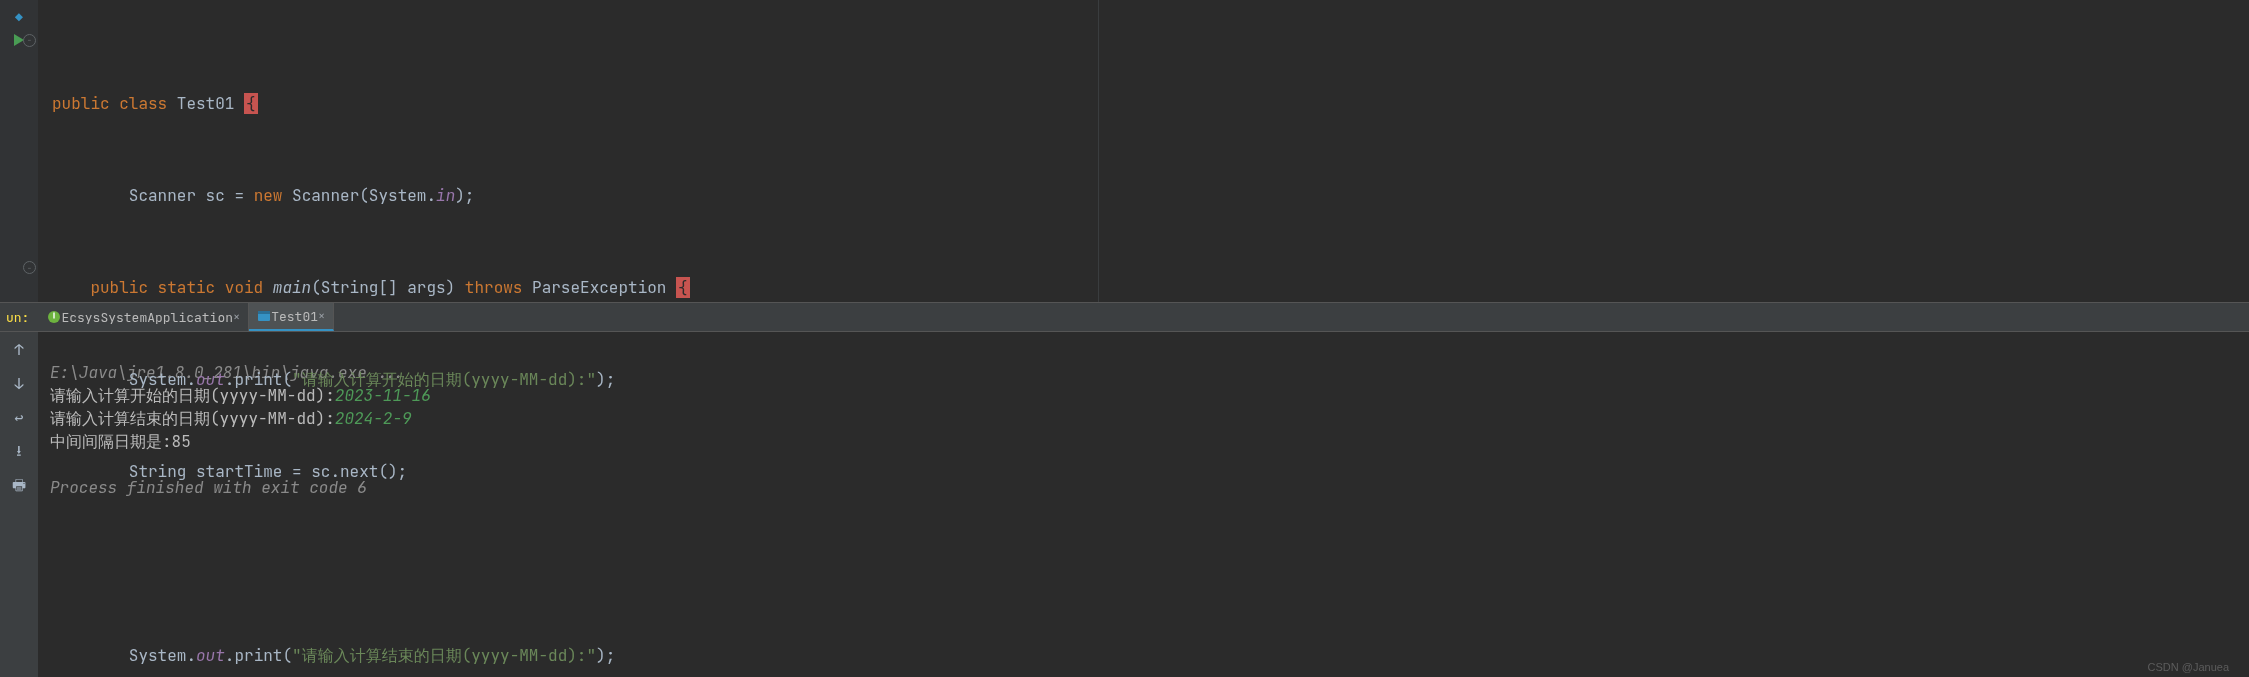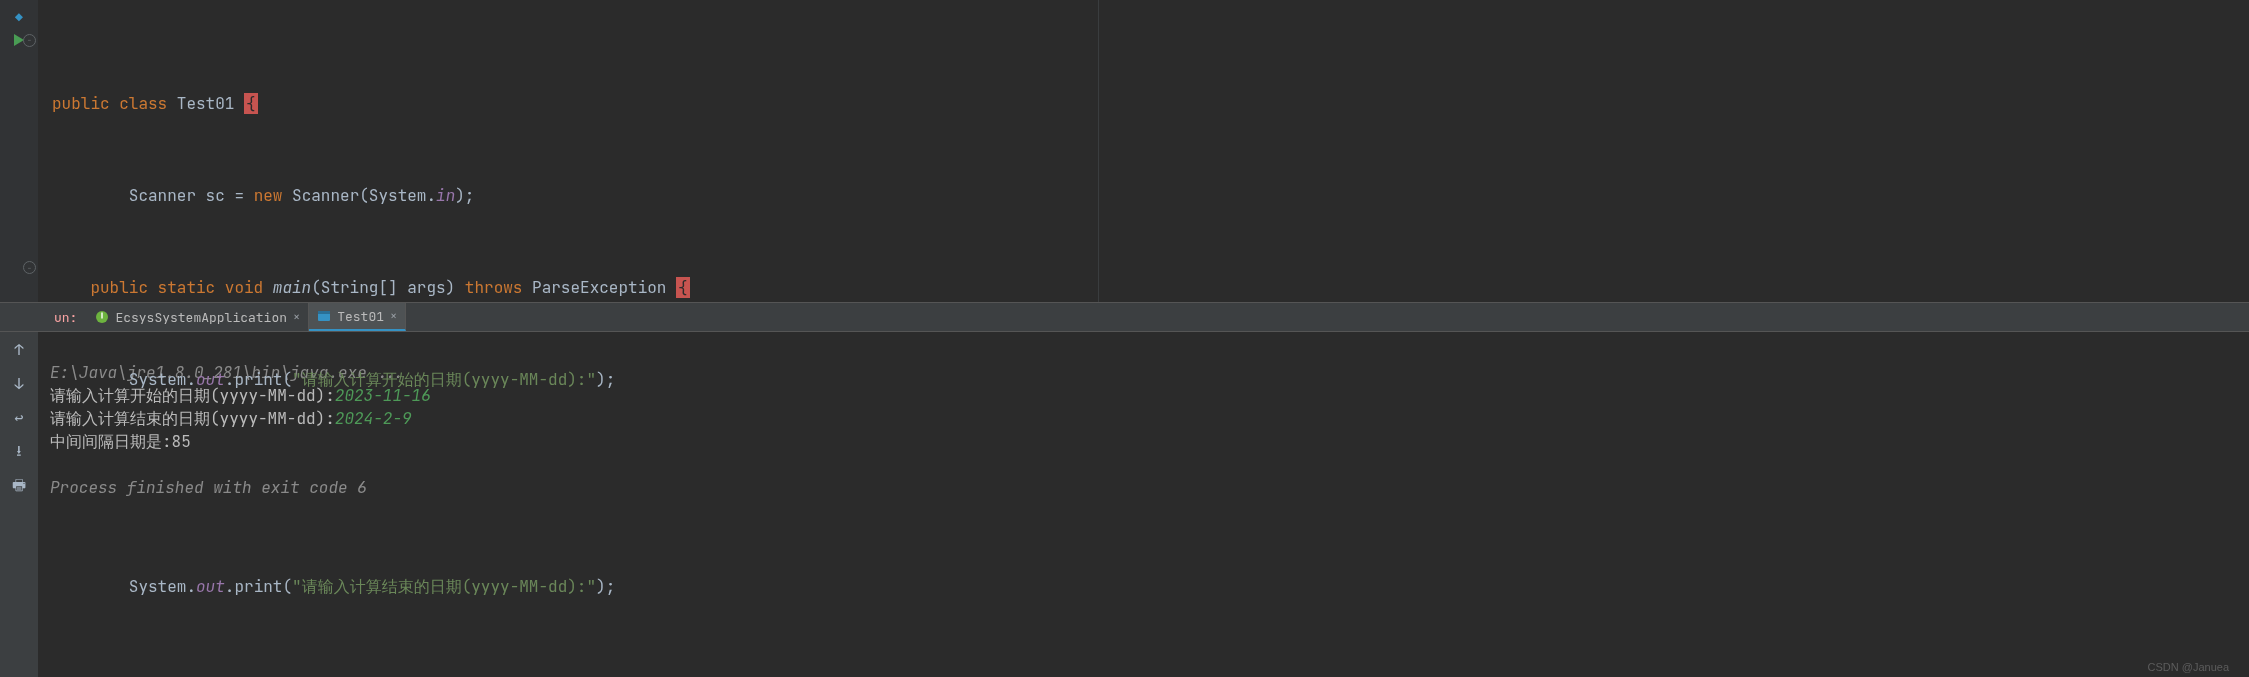--- a/index.html
+++ b/index.html
@@ -18,22 +18,22 @@
 
   
   .kw   { color:#cc7832; }
   .mth  { font-style:italic; color:#a9b7c6; }
   .str  { color:#6a8759; }
   .fld  { color:#9876aa; font-style:italic; }
   .brace-hi { background:#c75450; color:#2b2b2b; padding:0 2px; }
 
   
   .run-header { height:30px; background:#3c3f41; border-top:1px solid #555; border-bottom:1px solid #555; display:flex; align-items:center; font-size:13px; color:#bbb; }
-  .run-label { padding:0 10px 0 6px; color:#fca5a5;margin-left:48px; }
-  .tab { display:flex; align-items:center; gap:6px; height:100%; padding:0 8px; border-right:1px solid #555; }
+  .run-label { padding:0 10px 0 6px; color:#fde047; }
+  .tab { display:flex; align-items:center; height:100%; padding:0 8px; border-right:1px solid #555; }
   .tab.active { background:#4e5254; border-bottom:2px solid #3592c4; }
   .tab .icon { width:14px; height:14px; display:inline-flex; align-items:center; justify-content:center; }
   .close-x { color:#9aa0a6; font-size:12px; cursor:pointer; }
 
   
   .console-row { display:flex; flex:1; background:#2b2b2b; }
   .console-gutter { width:38px; background:#3c3f41; display:flex; flex-direction:column; align-items:center; padding-top:6px; gap:10px; }
   .cg-btn { width:24px; height:24px; display:flex; align-items:center; justify-content:center; color:#a9b7c6; font-size:15px; border-radius:3px; }
   .console { flex:1; padding:6px 0 0 12px; line-height:23px; font-size:16px; white-space:pre; color:#bbbbbb; }
   .cin { color:#4e9a58; font-style:italic; }
@@ -74,20 +74,21 @@
       <div class="vline"></div>
 
       <div class="line"><span class="kw">public class </span><span>Test01 </span><span class="brace-hi">{</span></div>
 
       <div class="line">        <span>Scanner sc = </span><span class="kw">new </span><span>Scanner(System.</span><span class="fld">in</span><span>);</span></div>
 
       <div class="line">    <span class="kw">public static void </span><span class="mth">main</span><span>(String[] args) </span><span class="kw">throws </span><span>ParseException </span><span class="brace-hi">{</span></div>
 
       <div class="line">        <span>System.</span><span class="fld">out</span><span>.print(</span><span class="str">"请输入计算开始的日期(yyyy-MM-dd):"</span><span>);</span></div>
 
+      <div class="line">        <span>String startTime = sc.next();</span></div>
 
       <div class="line"> </div>
 
       <div class="line">        <span>System.</span><span class="fld">out</span><span>.print(</span><span class="str">"请输入计算结束的日期(yyyy-MM-dd):"</span><span>);</span></div>
 
       
 
       
 
       

